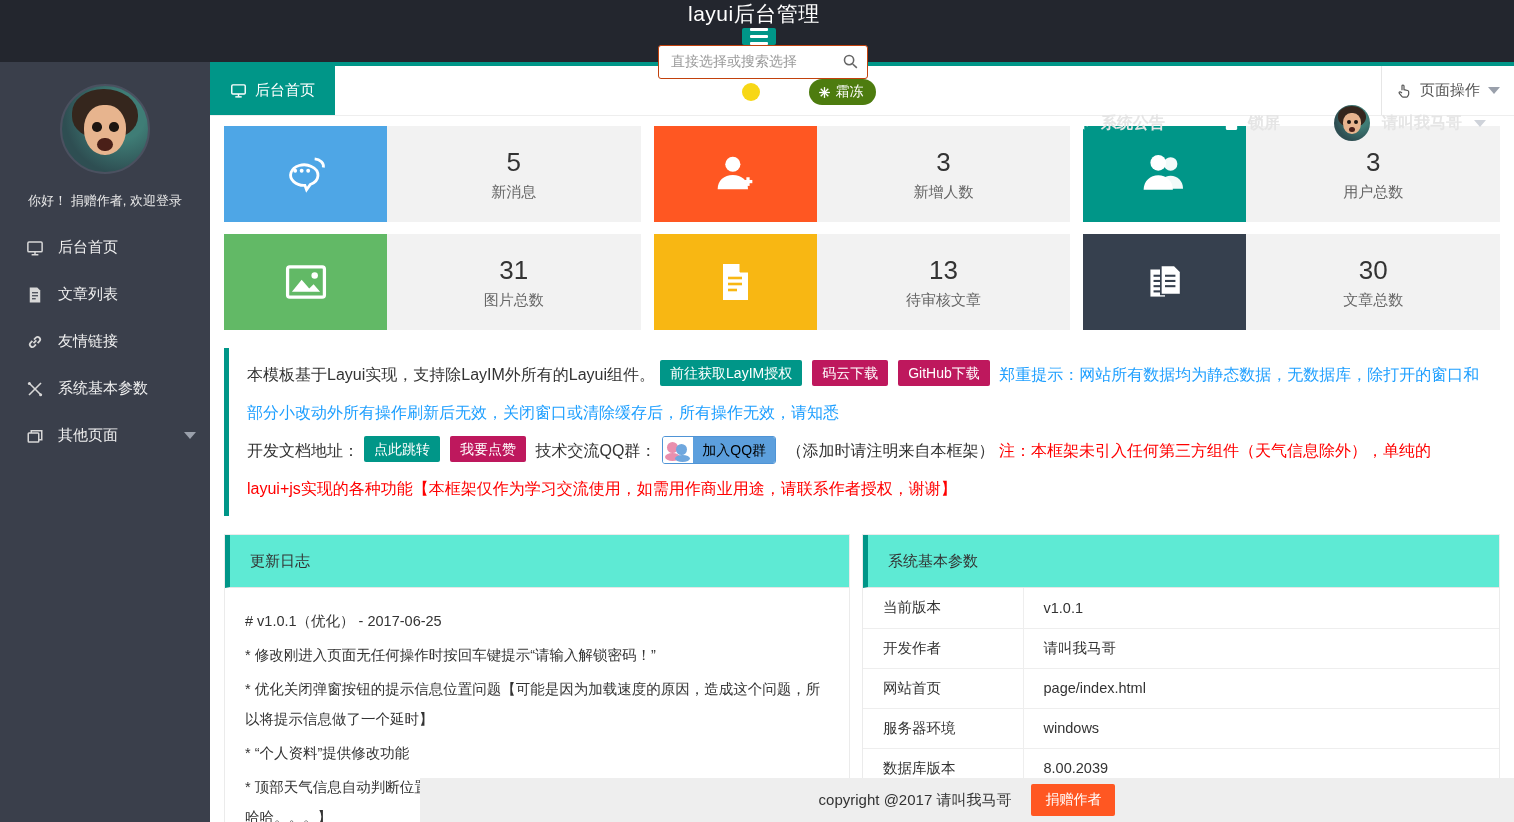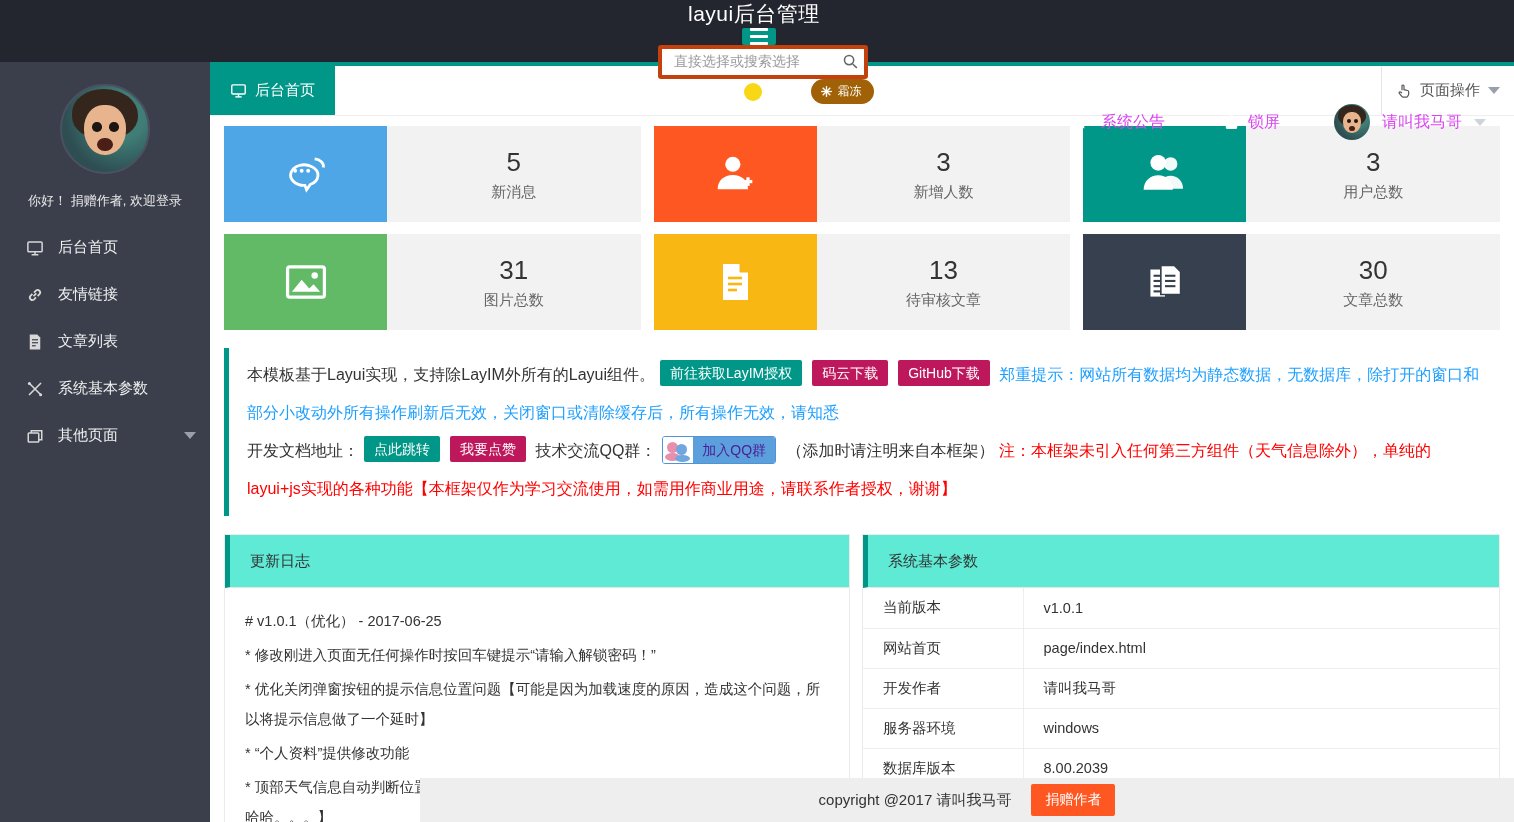--- a/index.html
+++ b/index.html
@@ -6,27 +6,27 @@
   html,body { width:1514px; height:822px; }
   body { font-family:"Liberation Sans","DejaVu Sans",sans-serif; background:#fff; }
   .app { position:relative; width:1514px; height:822px; overflow:hidden; background:#fff; }
 
   
   .header { position:absolute; top:0; left:0; right:0; height:62px; background:#23262e; display:flex; align-items:center; z-index:30;flex-direction:column; }
   .logo { width:210px; color:#fff; font-size:21px; padding-left:36px; letter-spacing:.5px; }
   .burger { width:34px; height:34px; background:#009688; border:none; display:flex; flex-direction:column; justify-content:center; align-items:center; gap:4px; cursor:pointer; margin-left:3px; border-radius:2px; }
   .burger span { display:block; width:18px; height:3px; background:#fff; border-radius:1px; }
   .searchbox { position:relative; margin-left:12px; }
-  .searchbox input { width:210px; height:34px; border:4px solid #c2410c; border-radius:3px; padding:0 34px 0 12px; font-size:14px; color:#333; outline:none; font-family:Liberation Serif, serif; }
+  .searchbox input { width:210px; height:34px; border:1px solid #c2410c; border-radius:3px; padding:0 34px 0 12px; font-size:14px; color:#333; outline:none; font-family:Liberation Serif, serif; }
   .searchbox input::placeholder { color:#9a9a9a; }
   .search-ic { position:absolute; right:9px; top:8px; }
   .weather { display:flex; align-items:center; margin-left:60px; color:#fff; font-size:16px; gap:12px; }
   .sun { width:18px; height:18px; border-radius:50%; background:#f7d716; }
-  .frost-badge { display:inline-flex; align-items:center; gap:5px; background:#a16207; color:#fff; font-size:12px; border-radius:13px; padding:4px 12px 4px 9px; }
-  .header-right { margin-left:auto; display:flex; align-items:center; color:#d946ef; font-size:16px; padding-right:28px; }
+  .frost-badge { display:inline-flex; align-items:center; gap:5px; background:#4d7c0f; color:#fff; font-size:14px; border-radius:13px; padding:4px 12px 4px 9px; }
+  .header-right { margin-left:auto; display:flex; align-items:center; color:#e5e5e5; font-size:16px; padding-right:28px;font-weight:bold; }
   .h-item { display:flex; align-items:center; gap:8px; cursor:pointer; }
   .h-item + .h-item { margin-left:58px; }
   .h-user { display:flex; align-items:center; gap:12px; margin-left:54px; cursor:pointer; }
   .caret { width:0; height:0; border-left:6px solid transparent; border-right:6px solid transparent; border-top:7px solid #9aa0ab; display:inline-block; }
   .caret.white { border-top-color:#cfd3da; }
 
   
   .avatar { border-radius:50%; background:radial-gradient(circle at 70% 35%, #3f7d76 0 28%, #2e4e52 70%); position:relative; overflow:hidden; flex:none; }
   .avatar .hair { position:absolute; top:4%; left:12%; width:76%; height:58%; background:#35261d; border-radius:48% 52% 45% 45%; }
   .avatar .face { position:absolute; top:22%; left:26%; width:48%; height:58%; background:#e7b48e; border-radius:46% 46% 50% 50%; }
@@ -68,21 +68,21 @@
   .t-red { color:#ff0000; }
   .nbtn { display:inline-block; border:none; color:#fff; font-size:14px; font-family:inherit; line-height:26px; padding:0 10px; border-radius:2px; cursor:pointer; margin:0 5px; vertical-align:2px; }
   .nbtn.teal { background:#009688; } .nbtn.orange { background:#be185d; }
   .qq-badge { display:inline-flex; align-items:center; border:1px solid #4f94d6; border-radius:3px; overflow:hidden; vertical-align:-7px; margin:0 6px; cursor:pointer; height:28px; }
   .qq-left { width:30px; height:100%; background:#fff; position:relative; }
   .qq-left i { position:absolute; border-radius:50%; }
   .qq-p1 { width:11px; height:11px; background:#e98fae; left:4px; top:5px; }
   .qq-p2 { width:11px; height:11px; background:#6fa7de; left:13px; top:7px; }
   .qq-body1 { position:absolute; width:15px; height:8px; background:#e98fae; border-radius:40% 40% 0 0; left:2px; top:16px; }
   .qq-body2 { position:absolute; width:15px; height:7px; background:#6fa7de; border-radius:40% 40% 0 0; left:12px; top:18px; }
-  .qq-right { background:#5c9fdd; color:#4c1d95; font-size:14px; padding:0 9px; height:100%; display:flex; align-items:center; }
+  .qq-right { background:#5c9fdd; color:#000000; font-size:14px; padding:0 9px; height:100%; display:flex; align-items:center; }
 
   
   .panels { display:flex; gap:12px; margin-top:18px; align-items:stretch; height:400px; }
   .panel { border:1px solid #ebebeb; background:#fff; }
   .panel-left { width:626px; flex:none; }
   .panel-right { flex:1; }
   .panel-hd { height:53px; display:flex; align-items:center; padding-left:20px; border-left:5px solid #009688; border-bottom:1px solid #e6e6e6; background:#5eead4; font-size:15px; color:#333; }
   .panel-bd { padding:14px 20px; font-size:14.5px; color:#333; line-height:30px; }
   .panel-bd p { margin:4px 0; }
 
@@ -184,40 +184,40 @@
           <svg width="18" height="18" viewBox="0 0 24 24" fill="none" stroke="currentColor" stroke-width="2">
             <rect x="2.5" y="4" width="19" height="13" rx="1.5"></rect>
               <line x1="12" y1="17" x2="12" y2="20.5"></line>
               <line x1="7.5" y1="21" x2="16.5" y2="21"></line>
           </svg>
         </span>
         <span>后台首页</span>
       </div>
       <div class="menu-item">
         <span class="mi-ic">
-          <svg width="18" height="18" viewBox="0 0 24 24" fill="none" stroke="currentColor" stroke-width="2.4">
-            <path d="M10 13.5 13.8 9.7"></path>
-            <path d="M8.5 10.5 6 13a3.4 3.4 0 0 0 4.8 4.8l2.5-2.5"></path>
-            <path d="M15.5 13.5 18 11a3.4 3.4 0 0 0-4.8-4.8L10.7 8.7"></path>
-          </svg>
-        </span>
-        <span>友情链接</span>
-      </div>
-      <div class="menu-item">
-        <span class="mi-ic">
           <svg width="18" height="18" viewBox="0 0 24 24" fill="currentColor">
             <path d="M5 2h10l4 4v16H5z"></path>
               <g stroke="#3a3f4b" stroke-width="1.6">
                 <line x1="8" y1="9" x2="16" y2="9"></line>
                 <line x1="8" y1="13" x2="16" y2="13"></line>
                 <line x1="8" y1="17" x2="13" y2="17"></line>
               </g>
           </svg>
         </span>
         <span>文章列表</span>
+      </div>
+      <div class="menu-item">
+        <span class="mi-ic">
+          <svg width="18" height="18" viewBox="0 0 24 24" fill="none" stroke="currentColor" stroke-width="2.4">
+            <path d="M10 13.5 13.8 9.7"></path>
+            <path d="M8.5 10.5 6 13a3.4 3.4 0 0 0 4.8 4.8l2.5-2.5"></path>
+            <path d="M15.5 13.5 18 11a3.4 3.4 0 0 0-4.8-4.8L10.7 8.7"></path>
+          </svg>
+        </span>
+        <span>友情链接</span>
       </div>
       <div class="menu-item">
         <span class="mi-ic">
           <svg width="18" height="18" viewBox="0 0 24 24" fill="none" stroke="currentColor" stroke-width="2.2">
             <line x1="4" y1="4" x2="20" y2="20"></line>
               <line x1="20" y1="4" x2="4" y2="20"></line>
             <circle cx="4.5" cy="4.5" r="2" fill="currentColor" stroke="none"></circle>
             <circle cx="19.5" cy="19.5" r="2" fill="currentColor" stroke="none"></circle>
           </svg>
         </span>
@@ -401,26 +401,26 @@
 
         <div class="panel panel-right">
           <div class="panel-hd">系统基本参数</div>
           <table class="ptable">
             <tbody>
               <tr>
                   <td class="k">当前版本</td>
                   <td>v1.0.1</td>
                 </tr>
               <tr>
+                  <td class="k">开发作者</td>
+                  <td>请叫我马哥</td>
+                </tr>
+              <tr>
                   <td class="k">网站首页</td>
                   <td>page/index.html</td>
-                </tr>
-              <tr>
-                  <td class="k">开发作者</td>
-                  <td>请叫我马哥</td>
                 </tr>
               <tr>
                   <td class="k">服务器环境</td>
                   <td>windows</td>
                 </tr>
               <tr>
                   <td class="k">数据库版本</td>
                   <td>8.00.2039</td>
                 </tr>
               <tr>

